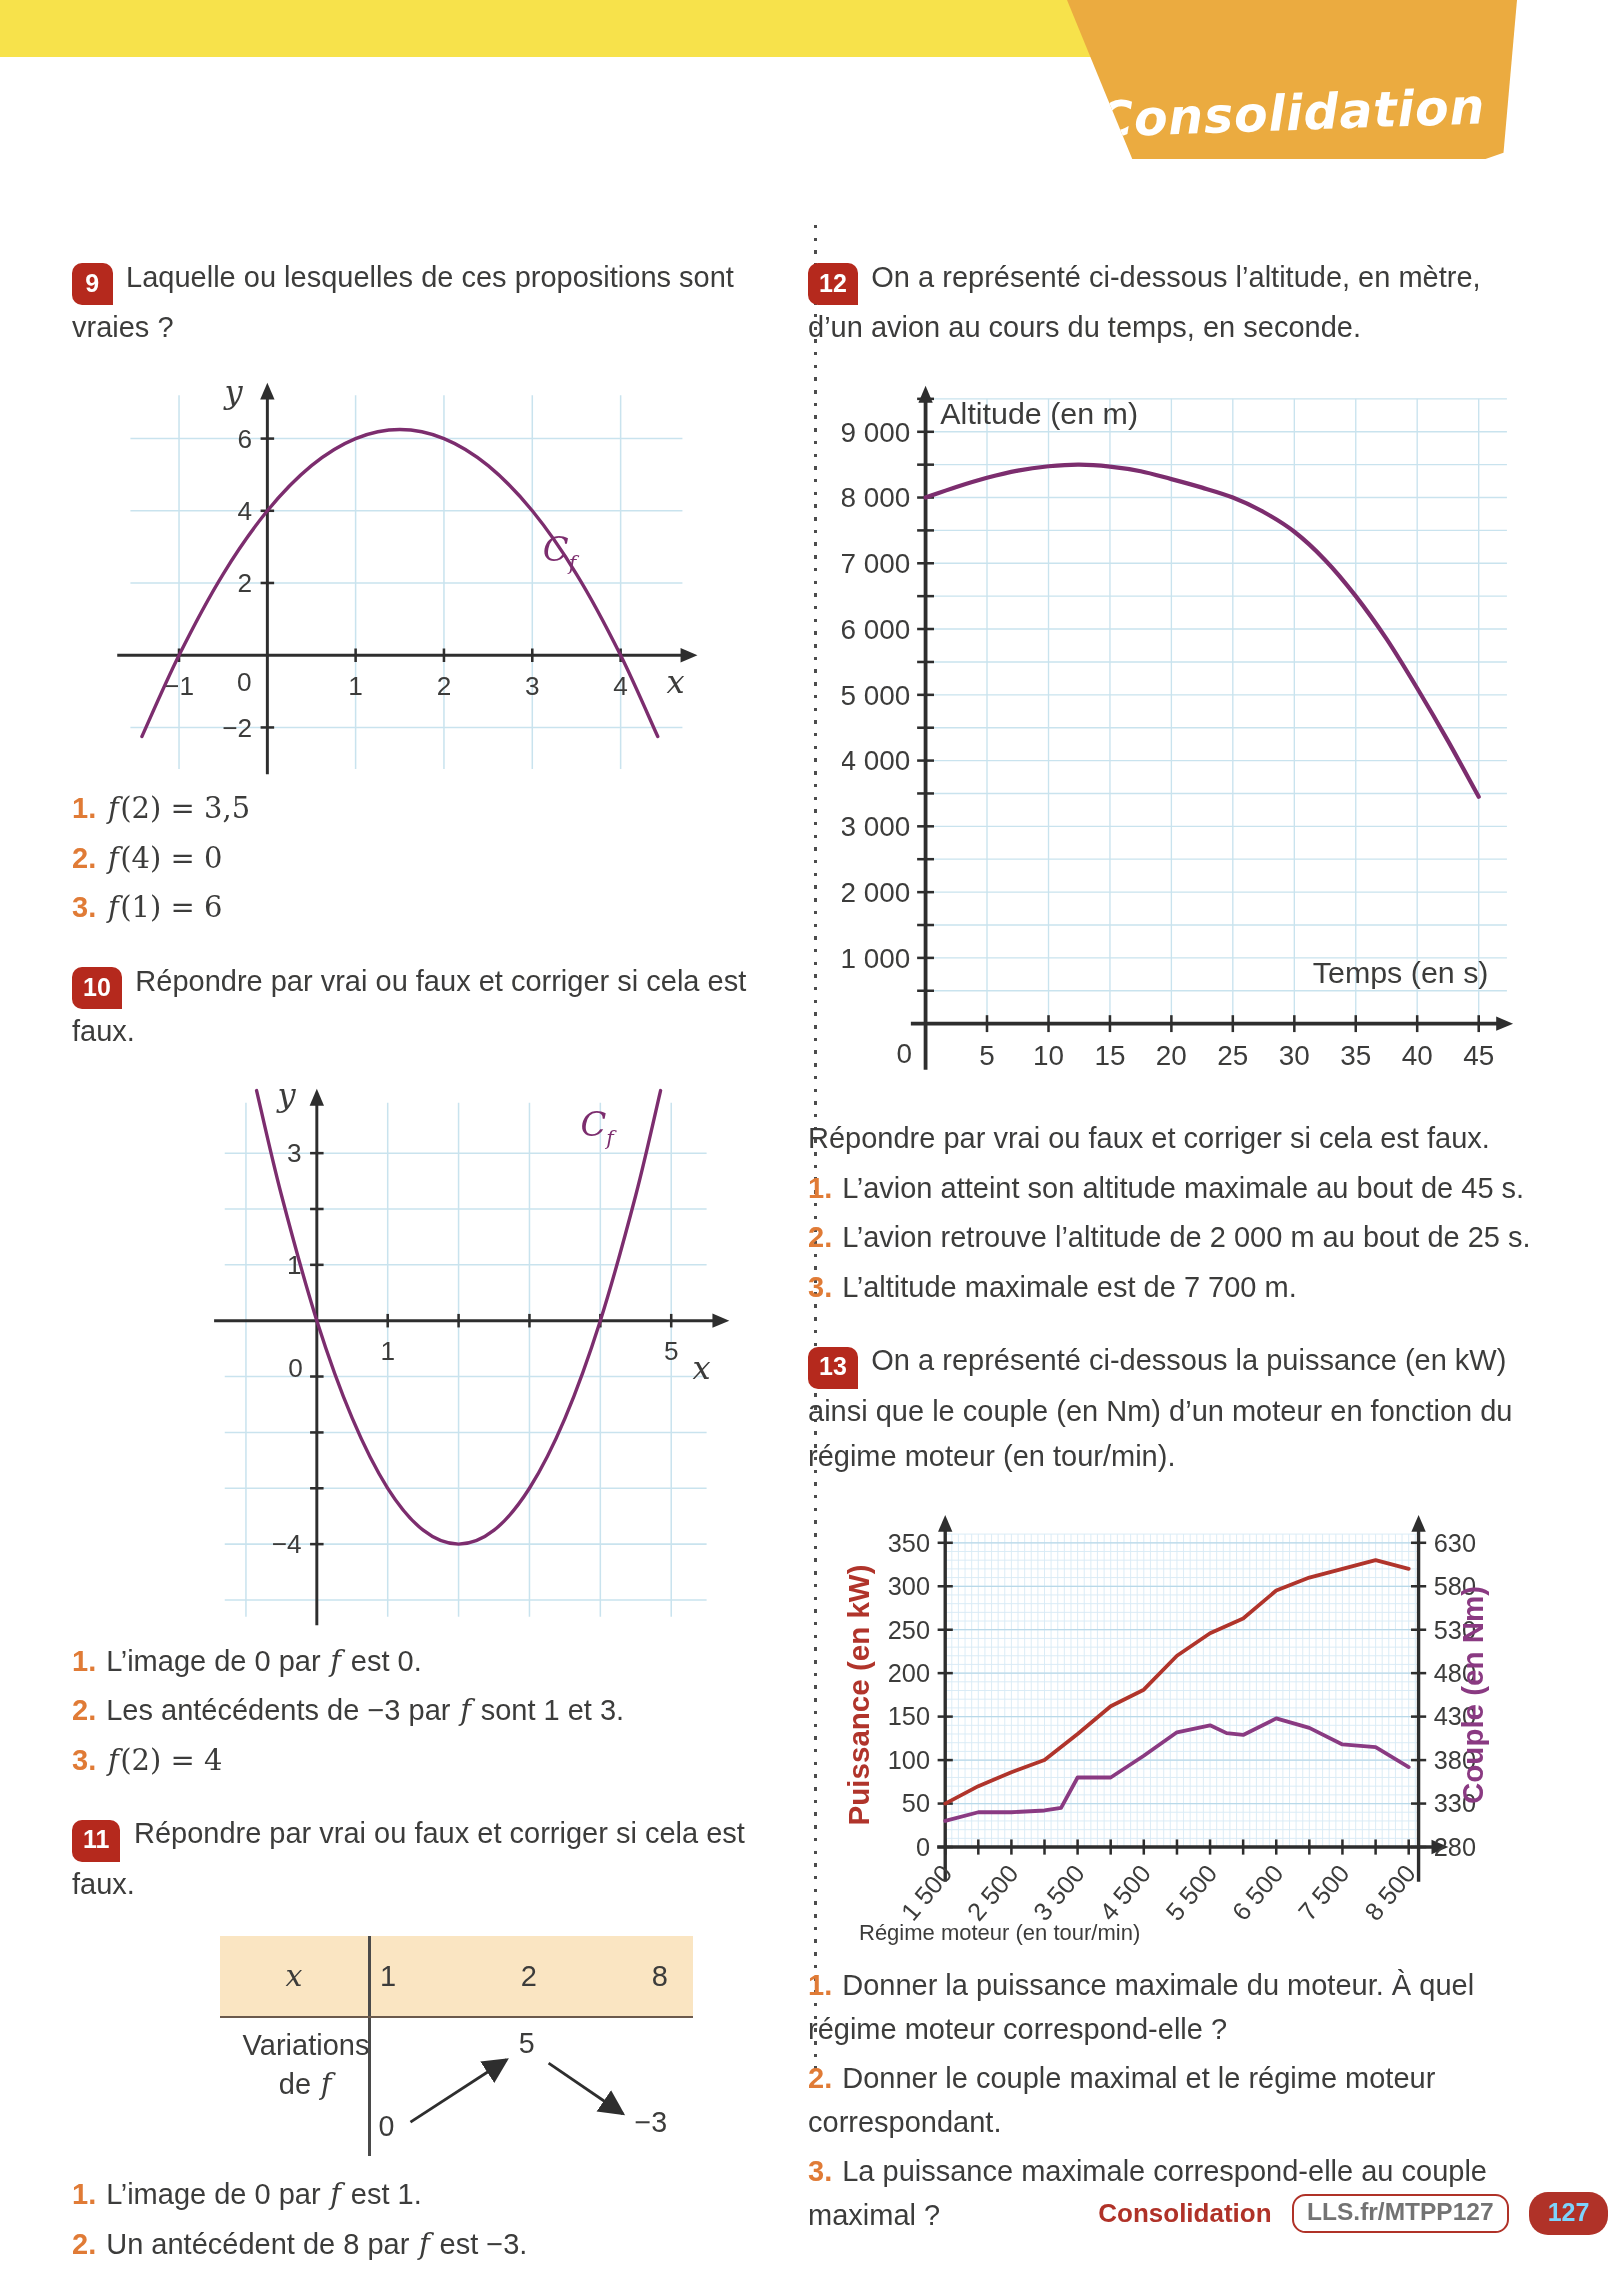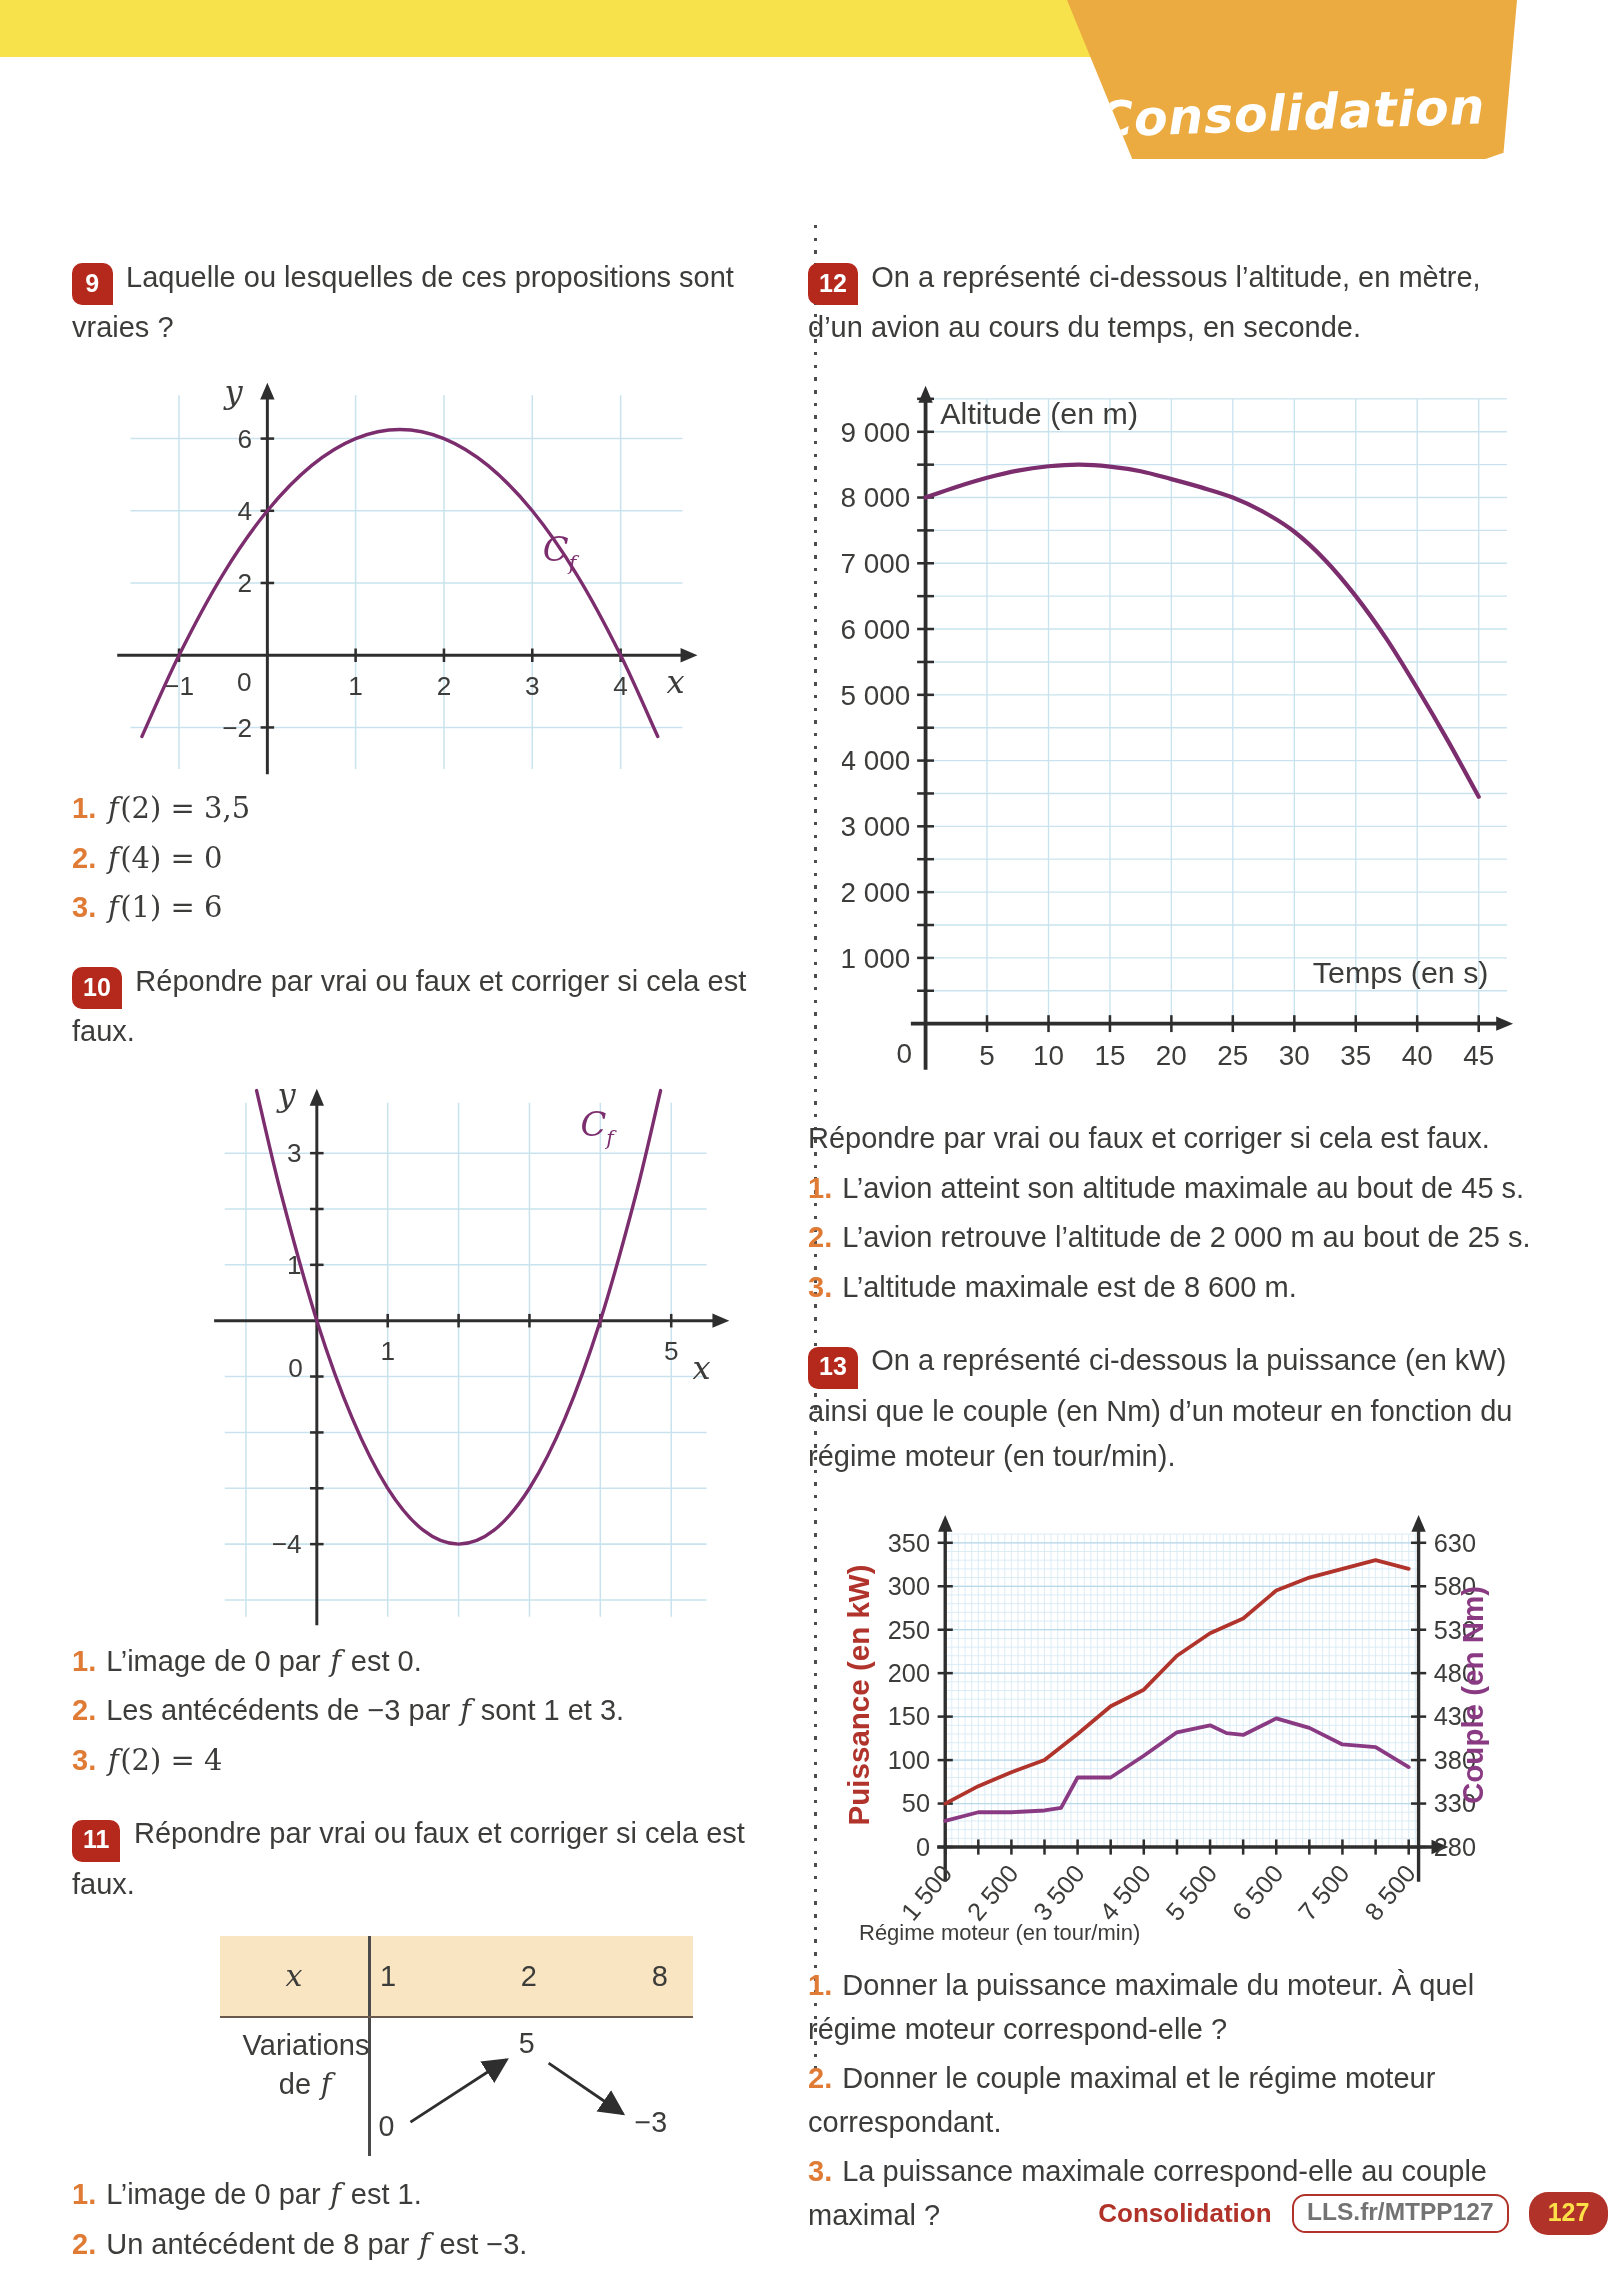--- a/index.html
+++ b/index.html
@@ -38,21 +38,21 @@
   .vt-body{position:relative;height:139px;}
   .vt-label{position:absolute;left:12px;top:10px;width:148px;text-align:center;font-size:29px;line-height:1.35;}
   .vt-arrows{position:absolute;left:148px;top:0;right:0;height:139px;}
   .vt-vline{position:absolute;left:148px;top:0;width:2.5px;height:220px;background:#4a4a4a;}
   .vt-hline{position:absolute;left:0;top:80px;width:473px;height:2.5px;background:#6b5a4c;}
   
   .footer{position:absolute;top:2192px;right:0;display:flex;align-items:center;gap:20px;}
   .footer-label{color:#b03228;font-size:26px;font-weight:700;}
   .footer-link{border:2.5px solid #b03228;border-radius:13.5px;padding:2.5px 13.5px 4.2px;color:#737373;
           font-size:24.5px;font-weight:700;background:#fff;}
-  .footer-page{background:#b03228;color:#fde047;border-radius:19px;padding:6px 18.6px 7.6px;font-size:25px;
+  .footer-page{background:#b03228;color:#7dd3fc;border-radius:19px;padding:6px 18.6px 7.6px;font-size:25px;
           font-weight:700;margin-right:15px;}
   .mt30{margin-top:25px;} .mt26{margin-top:22px;} .mt22{margin-top:18.6px;}
 </style>
 </head>
 <body>
 
 <div class="yellow-band"></div>
 <div class="banner">
   <div class="banner-title">Consolidation</div>
 </div>
@@ -284,21 +284,21 @@
           <line x1="88.9" y1="23.3" x2="108.9" y2="23.3" stroke="#2e2e2e" stroke-width="3"></line>
           <path d="M98.9 140.1C105.0,138.0,123.2,131.5,135.3,127.6C147.4,123.7,159.5,120.0,171.6,116.7C183.8,113.5,195.9,110.5,208.0,108.2C220.1,105.9,232.2,104.3,244.4,103.1C256.5,102.0,268.6,101.1,280.7,101.2C292.8,101.2,305.0,102.2,317.1,103.5C329.2,104.8,341.3,106.5,353.5,109.0C365.6,111.4,377.7,115.1,389.8,118.3C401.9,121.5,414.1,124.8,426.2,128.4C438.3,132.0,450.4,135.3,462.5,140.1C474.7,144.9,486.8,150.5,498.9,157.2C511.0,164.0,523.2,171.1,535.3,180.6C547.4,190.0,559.5,201.3,571.6,214.0C583.8,226.7,595.9,241.3,608.0,256.8C620.1,272.4,632.2,289.3,644.4,307.4C656.5,325.6,668.6,345.7,680.7,365.8C692.8,385.9,705.0,406.7,717.1,428.1C729.2,449.5,747.4,483.2,753.5,494.2" fill="none" stroke="#7c2d6e" stroke-width="5" stroke-linejoin="round" stroke-linecap="round"></path>
           <text x="116.4" y="52.9" font-size="36" fill="#3c3c3b" text-anchor="start" font-family="Liberation Sans, sans-serif">Altitude (en m)</text>
           <text x="765.1" y="714.5" font-size="36" fill="#3c3c3b" text-anchor="end" font-family="Liberation Sans, sans-serif">Temps (en s)</text>
           <text x="82.9" y="809.4" font-size="33" fill="#3c3c3b" text-anchor="end" font-family="Liberation Sans, sans-serif">0</text>
         </svg></div>
     <p class="statement" style="margin:6.8px 0 0 0;">Répondre par vrai ou faux et corriger si cela est faux.</p>
     <div class="qlist">
         <div class="qitem"><span class="qnum">1.</span><span class="qtext">L’avion atteint son altitude maximale au bout de 45 s.</span></div>
         <div class="qitem"><span class="qnum">2.</span><span class="qtext">L’avion retrouve l’altitude de 2 000 m au bout de 25 s.</span></div>
-        <div class="qitem"><span class="qnum">3.</span><span class="qtext">L’altitude maximale est de 8 600 m.</span></div>
+        <div class="qitem"><span class="qnum">3.</span><span class="qtext">L’altitude maximale est de 7 700 m.</span></div>
       </div>
   </div>
 
   <div class="mt22">
     <p class="statement"><span class="exbadge">13</span><span>On a représenté ci-dessous la puissance (en kW) ainsi que le couple (en Nm) d’un moteur en fonction du régime moteur (en tour/min).</span></p>
     <div class="chartbox" style="margin-left:21px;margin-top:8.5px;"><svg width="676" height="439" viewBox="0 0 800 520">
           <line x1="137.3" y1="401.6" x2="137.3" y2="30.9" stroke="#d8ebf5" stroke-width="1.1"></line>
           <line x1="145.1" y1="401.6" x2="145.1" y2="30.9" stroke="#d8ebf5" stroke-width="1.1"></line>
           <line x1="152.9" y1="401.6" x2="152.9" y2="30.9" stroke="#d8ebf5" stroke-width="1.1"></line>
           <line x1="160.8" y1="401.6" x2="160.8" y2="30.9" stroke="#d8ebf5" stroke-width="1.1"></line>

